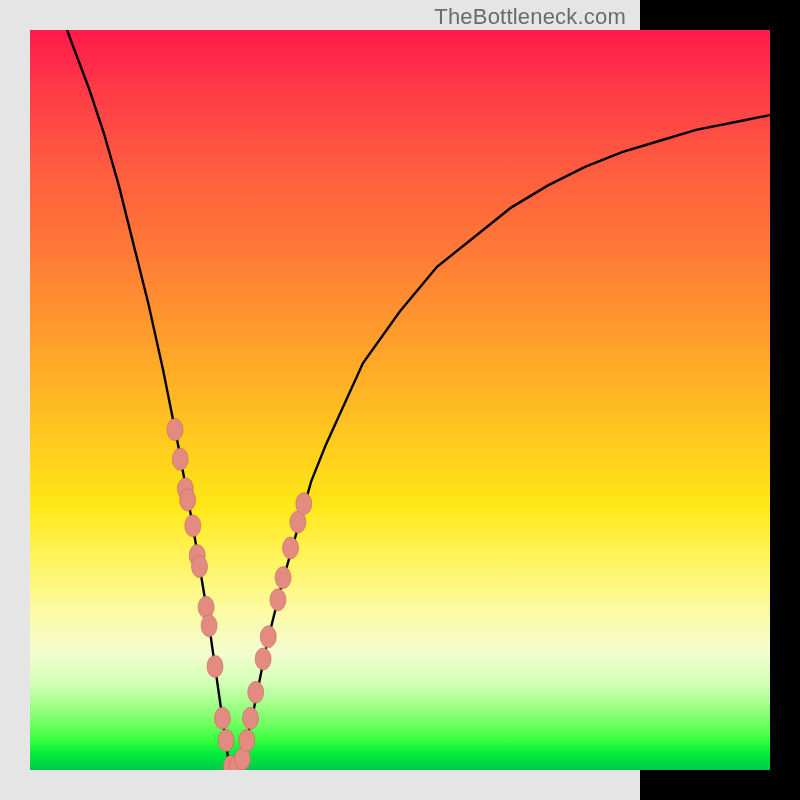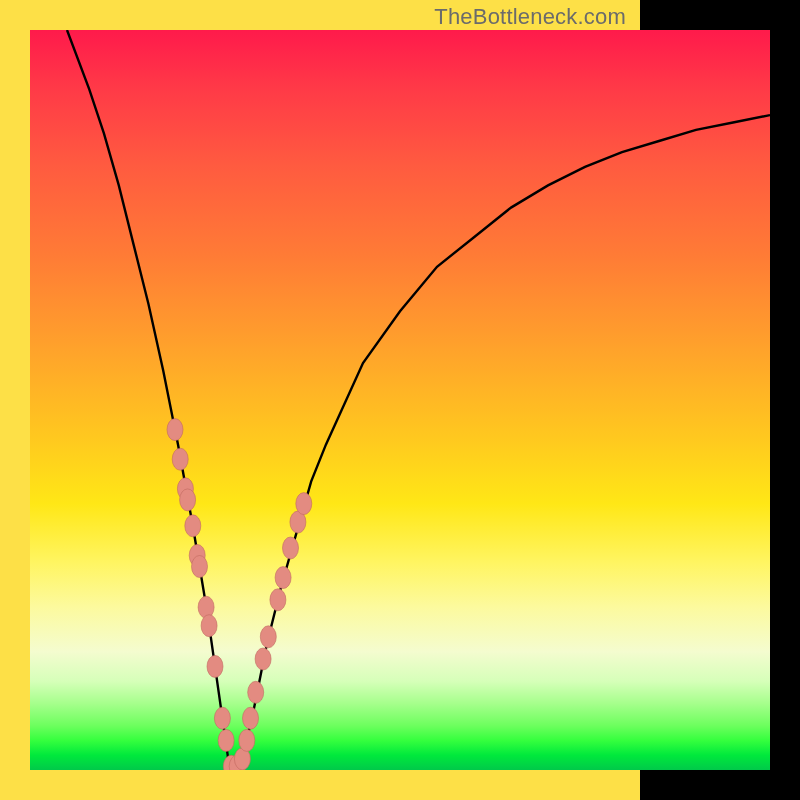--- a/index.html
+++ b/index.html
@@ -10,21 +10,21 @@
     overflow: hidden;
     background: #000;
     font-family: Arial, Helvetica, sans-serif;
   }
   .frame {
     position: absolute;
     left: 0;
     top: 0;
     width: 640px;
     height: 800px;
-    background: #fde047;
+    background: #e5e5e5;
   }
   .plot {
     position: absolute;
     left: 30px;
     top: 30px;
     width: 740px;
     height: 740px;
     
     background: linear-gradient(
       to bottom,

